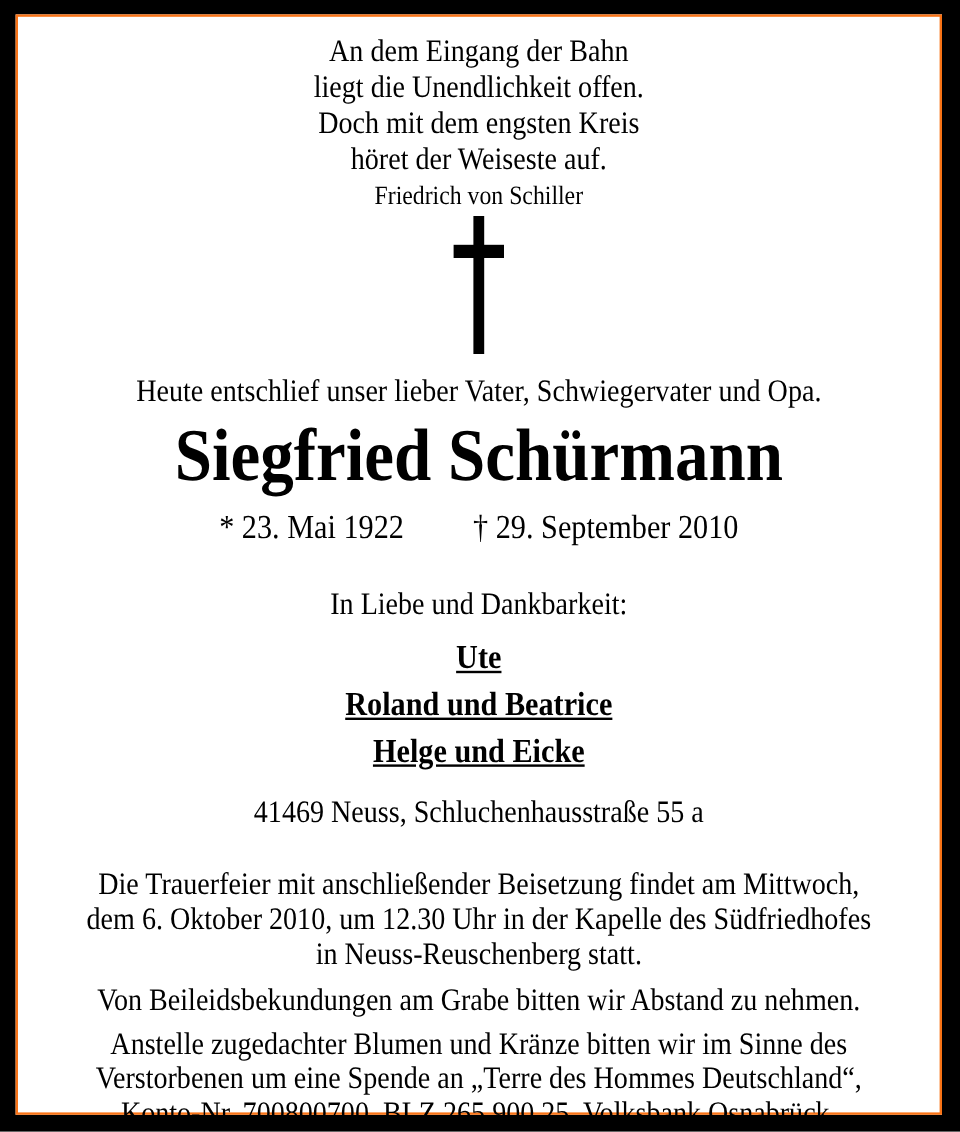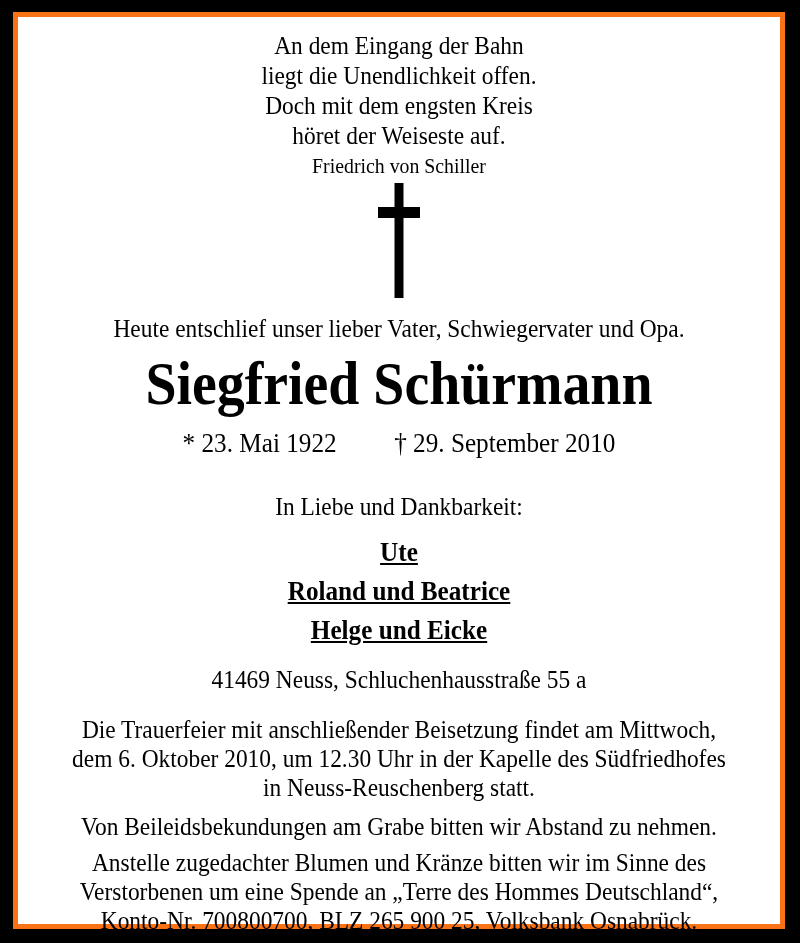--- a/index.html
+++ b/index.html
@@ -16,21 +16,21 @@
     position: relative;
   }
   .notice-card {
     position: absolute;
     left: 13px;
     top: 12px;
     width: 772px;
     height: 917px;
     box-sizing: border-box;
     background: #ffffff;
-    border: 5px solid #f97316;
+    border: 2px solid #f97316;
     text-align: center;
   }
   
   .cond { transform: scaleX(0.9); transform-origin: 50% 50%; }
 
   .quote { padding-top: 14px; }
   .quote-line {
     font-size: 26px;
     line-height: 30px;
     white-space: nowrap;
@@ -98,21 +98,21 @@
     line-height: 39px;
     font-weight: bold;
     white-space: nowrap;
   }
   .address {
     margin-top: 16px;
     font-size: 26px;
     line-height: 30px;
     white-space: nowrap;
   }
-  .para { margin-top: 20px; }
+  .para { margin-top: 30px; }
   .para-line {
     font-size: 26px;
     line-height: 29px;
     white-space: nowrap;
   }
   .condolence {
     margin-top: 10px;
     font-size: 26px;
     line-height: 29px;
     white-space: nowrap;

